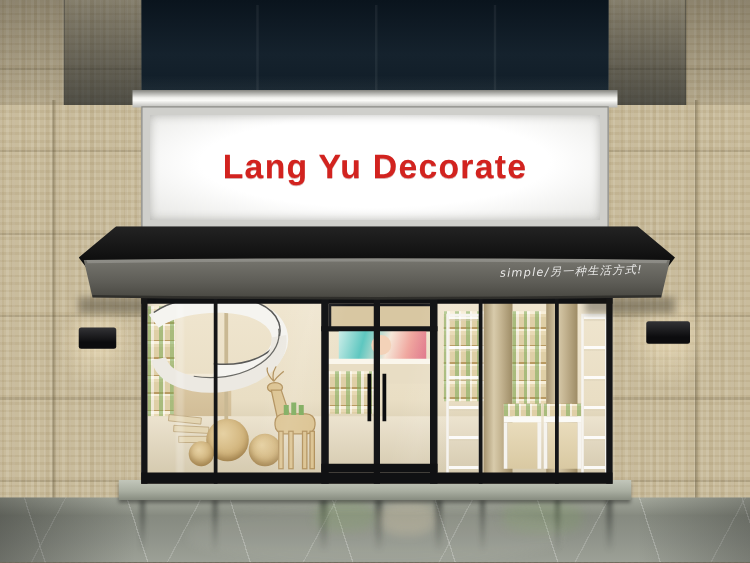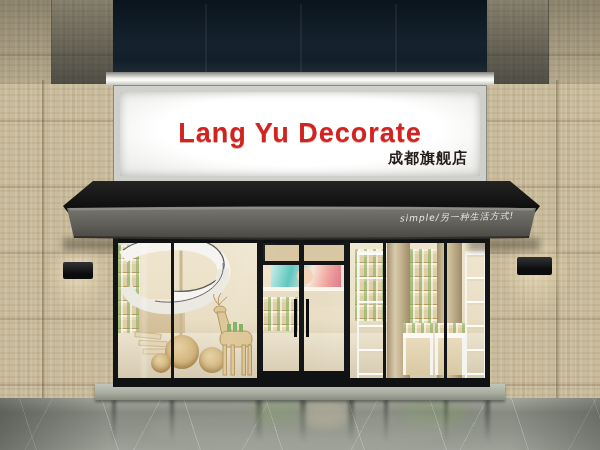--- a/index.html
+++ b/index.html
@@ -209,21 +209,20 @@
     <div class="abs" style="left:144px;top:134px;width:93px;height:7px;background:#101113"></div>
     <div class="abs" style="left:181px;top:62px;width:3px;height:38px;background:#0b0c0e"></div>
     <div class="abs" style="left:193px;top:62px;width:3px;height:38px;background:#0b0c0e"></div>
     <div class="abs" id="front-bottom-rail"></div>
   </div>
 
   <div class="abs" id="sign-ledge"></div>
   <div class="abs" id="signboard">
     <div id="sign-face">
       <div id="sign-title">Lang Yu Decorate</div>
-      <div id="sign-subtitle">成都旗舰店</div>
     </div>
   </div>
 
   <div class="abs awn-shadow" style="left:63px;width:55px"></div>
   <div class="abs awn-shadow" style="left:468px;width:72px"></div>
   <div class="abs" id="awning">
     <svg width="477" height="60" viewBox="0 0 477 60">
       <defs>
         <linearGradient id="gtop" x1="0" y1="0" x2="0" y2="1">
           <stop offset="0" stop-color="#232323"></stop>

